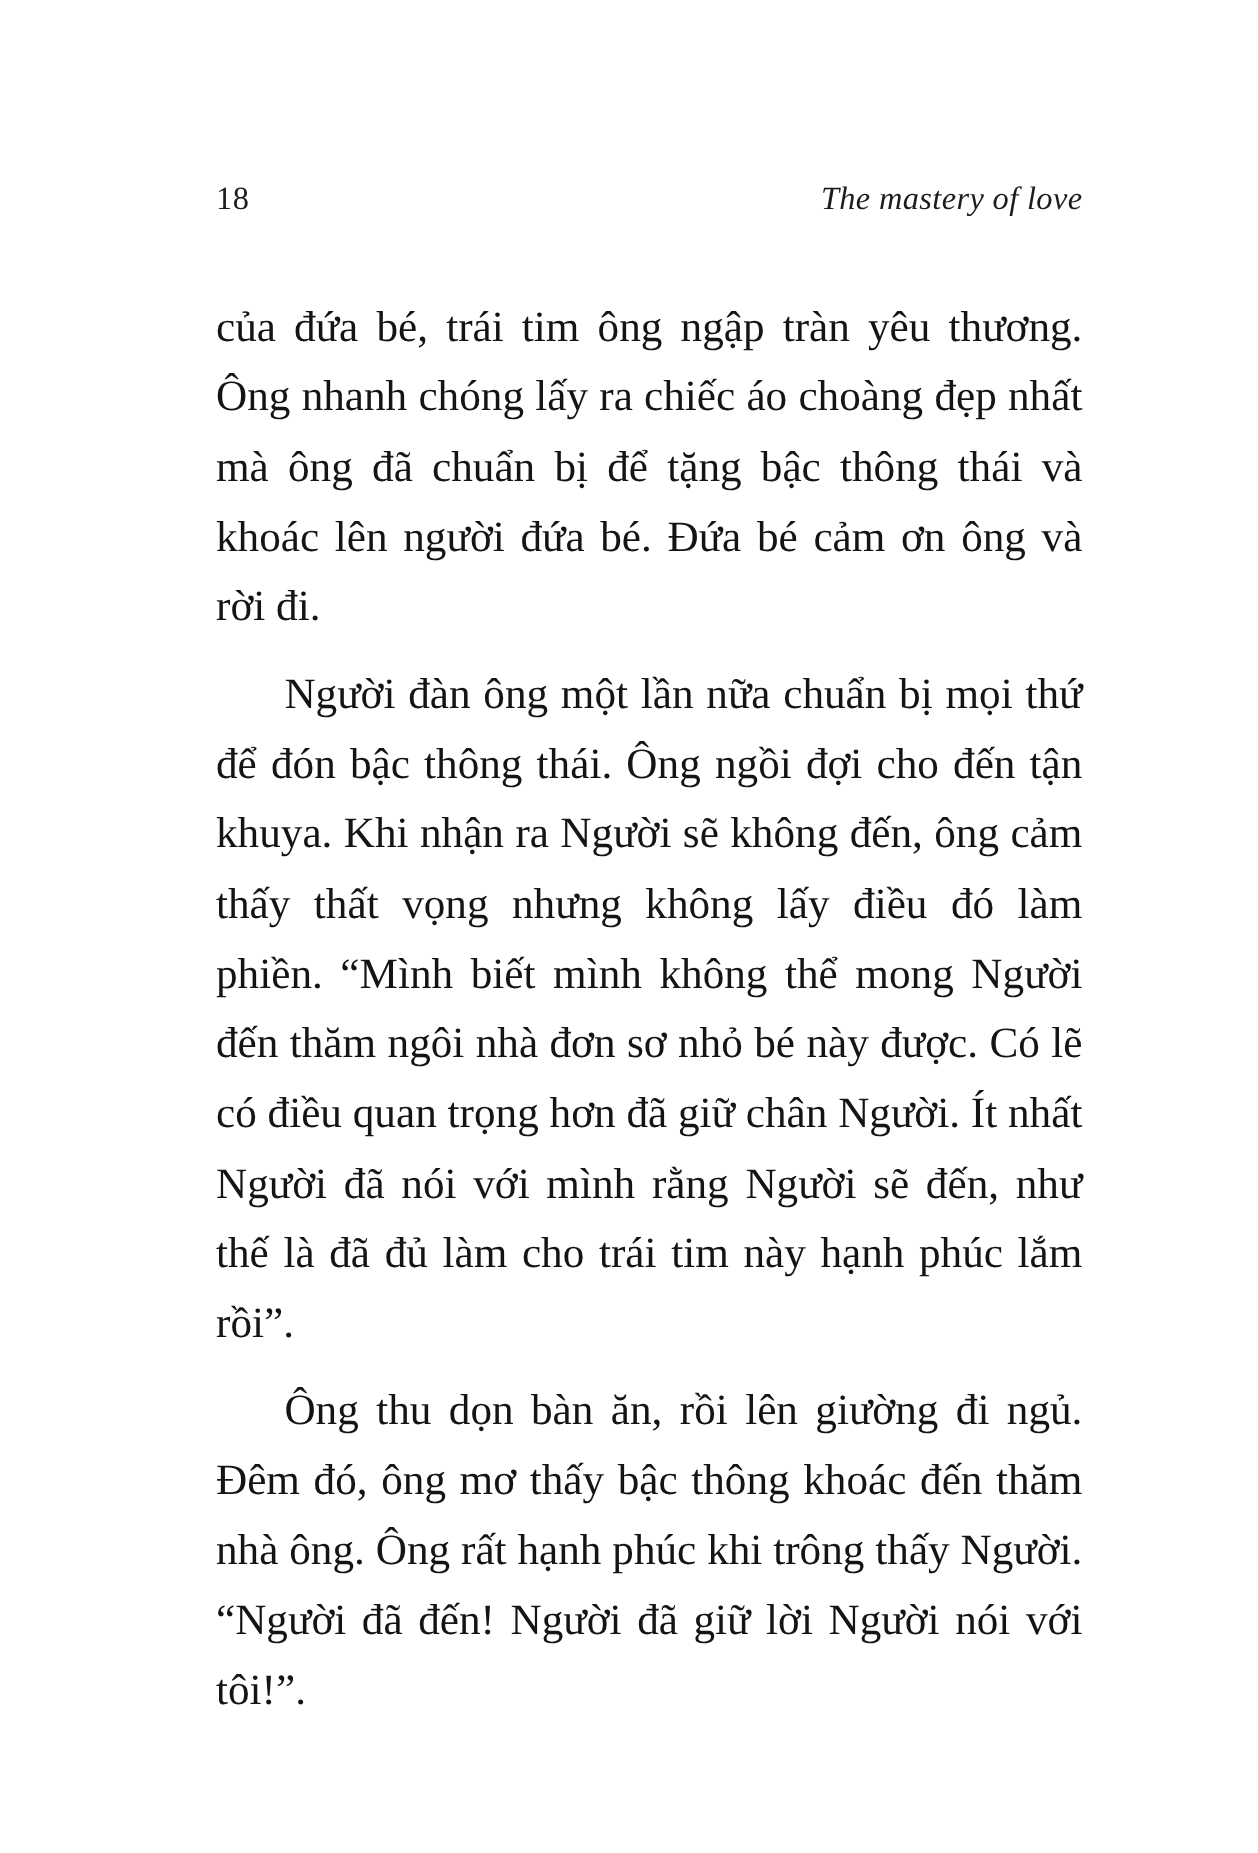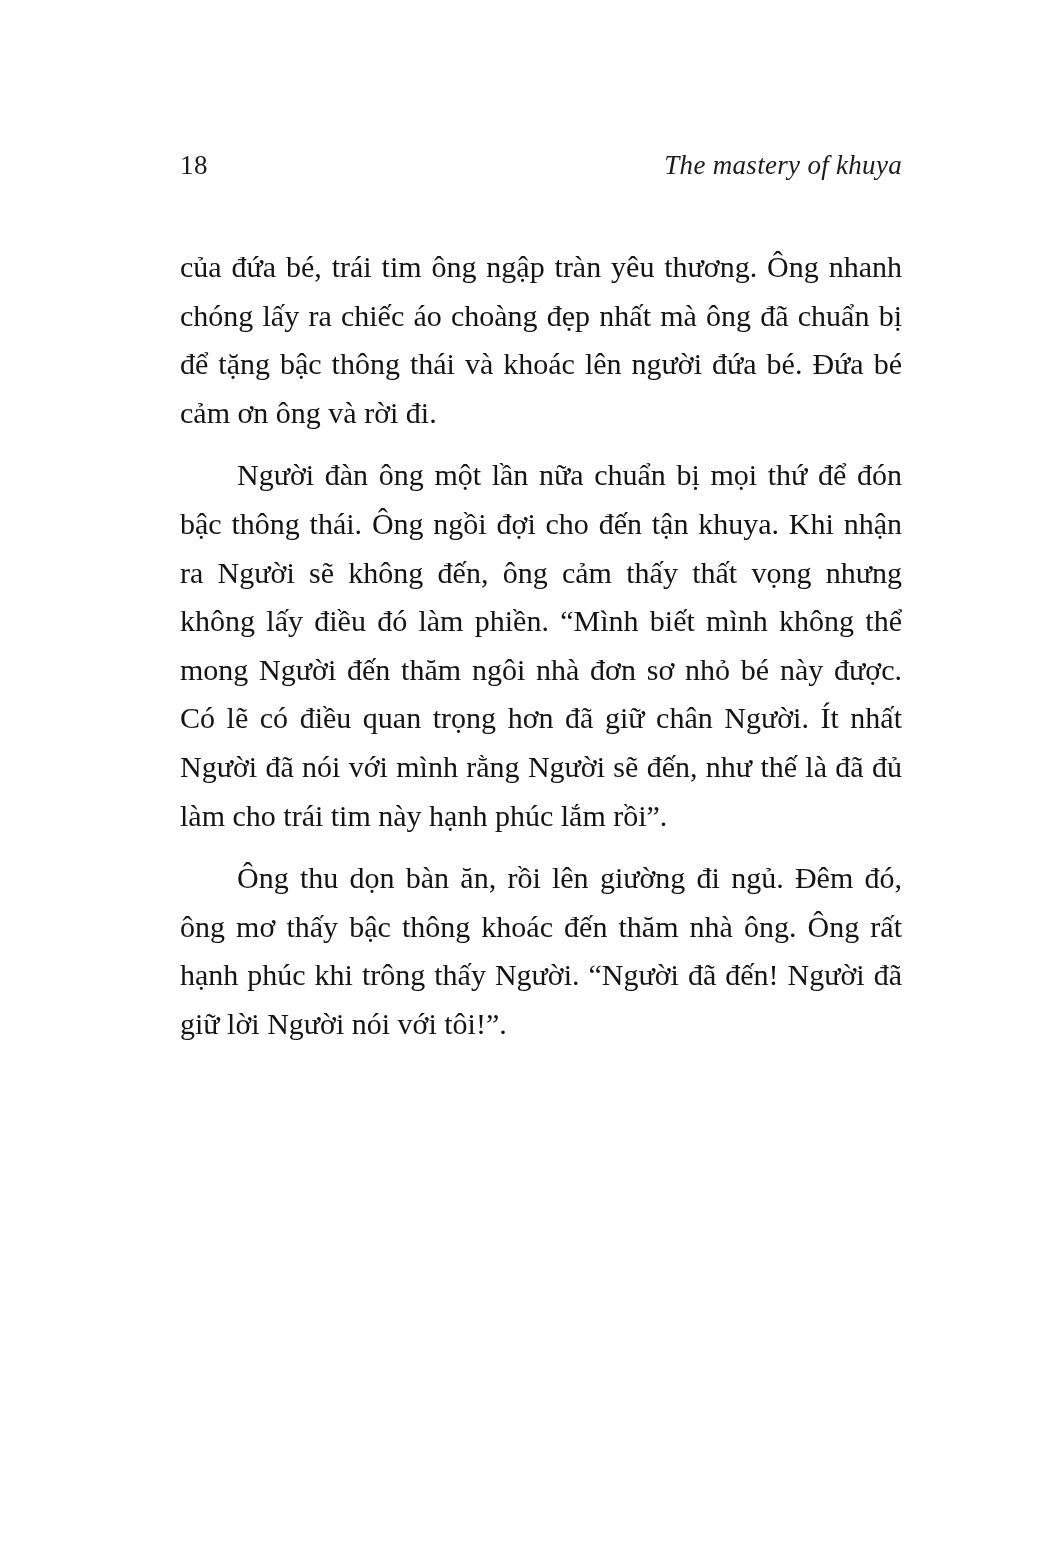--- a/index.html
+++ b/index.html
@@ -38,21 +38,21 @@
   .running-title {
     font-style: italic;
     letter-spacing: 0.3px;
   }
 
   .body-text {
     position: absolute;
     top: 243px;
     left: 180px;
     width: 722px;
-    font-size: 30px;
+    font-size: 36px;
     line-height: 1.62;
     text-align: justify;
     color: #141414;
   }
 
   .body-text p {
     margin: 0 0 14px 0;
     text-indent: 57px;
   }
 
@@ -60,21 +60,21 @@
     text-indent: 0;
   }
 </style>
 </head>
 <body>
 
 <div class="page">
 
   <div class="running-header">
     <span class="page-number">18</span>
-    <span class="running-title">The mastery of khuya</span>
+    <span class="running-title">The mastery of love</span>
   </div>
 
   <div class="body-text">
     <p class="no-indent">của đứa bé, trái tim ông ngập tràn yêu thương. Ông nhanh chóng lấy ra chiếc áo choàng đẹp nhất mà ông đã chuẩn bị để tặng bậc thông thái và khoác lên người đứa bé. Đứa bé cảm ơn ông và rời đi.</p>
     <p>Người đàn ông một lần nữa chuẩn bị mọi thứ để đón bậc thông thái. Ông ngồi đợi cho đến tận khuya. Khi nhận ra Người sẽ không đến, ông cảm thấy thất vọng nhưng không lấy điều đó làm phiền. “Mình biết mình không thể mong Người đến thăm ngôi nhà đơn sơ nhỏ bé này được. Có lẽ có điều quan trọng hơn đã giữ chân Người. Ít nhất Người đã nói với mình rằng Người sẽ đến, như thế là đã đủ làm cho trái tim này hạnh phúc lắm rồi”.</p>
     <p>Ông thu dọn bàn ăn, rồi lên giường đi ngủ. Đêm đó, ông mơ thấy bậc thông khoác đến thăm nhà ông. Ông rất hạnh phúc khi trông thấy Người. “Người đã đến! Người đã giữ lời Người nói với tôi!”.</p>
   </div>
 
 </div>
 

